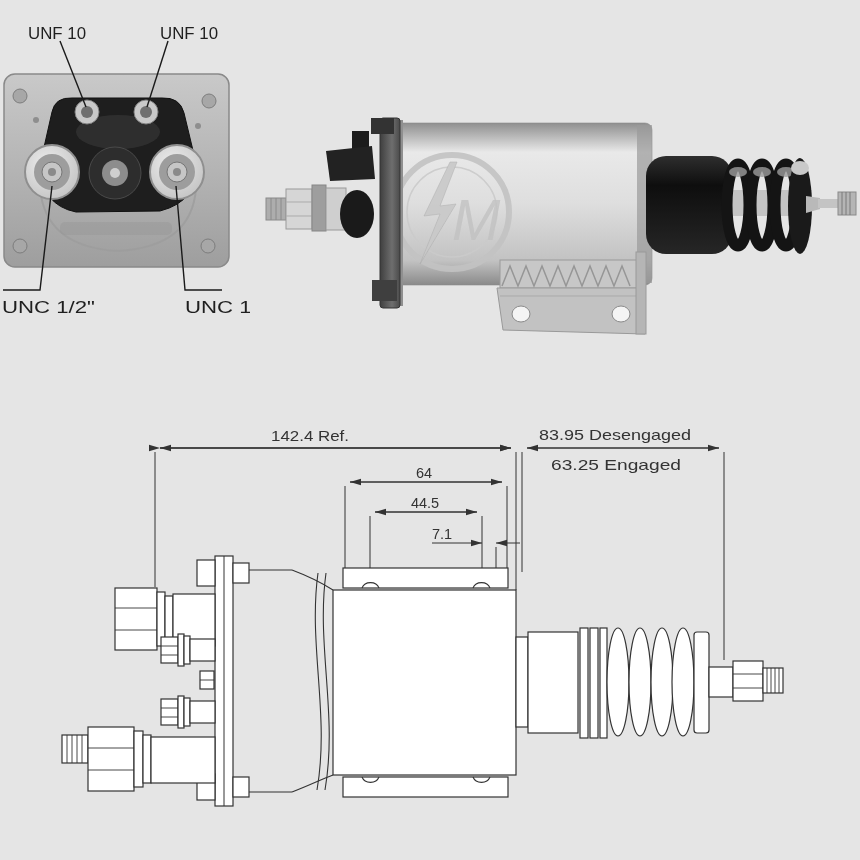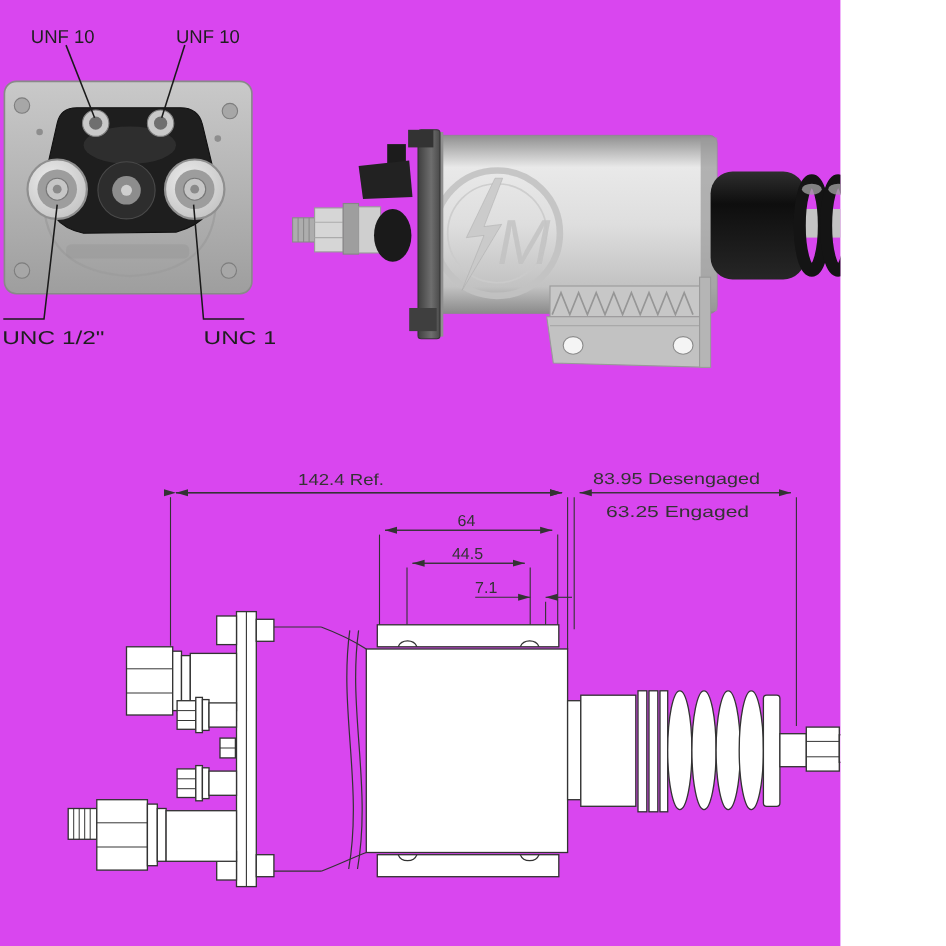--- a/index.html
+++ b/index.html
@@ -1,16 +1,16 @@
 <!DOCTYPE html>
 <html><head>
 <meta charset="utf-8">
 <style>
   html,body{margin:0;padding:0;background:#fff;}
-  .canvas{position:relative;width:764px;height:860px;background:#d946ef;overflow:hidden;
+  .canvas{position:relative;width:860px;height:860px;background:#e5e5e5;overflow:hidden;
           font-family:"Liberation Sans", sans-serif;}
   svg{position:absolute;display:block;}
   #front-view{left:0;top:40;}
   #side-view{left:255px;top:90px;}
   #tech-drawing{left:0;top:420px;}
   .lbl{font-family:"Liberation Sans", sans-serif;font-size:17px;fill:#1f1f1f;}
   .dim{font-family:"Liberation Sans", sans-serif;font-size:14.5px;fill:#333;}
   .ln{stroke:#333;stroke-width:1.1;fill:none;}
   .thin{stroke:#333;stroke-width:1;fill:none;}
   .part{stroke:#333;stroke-width:1.2;fill:#ffffff;}

